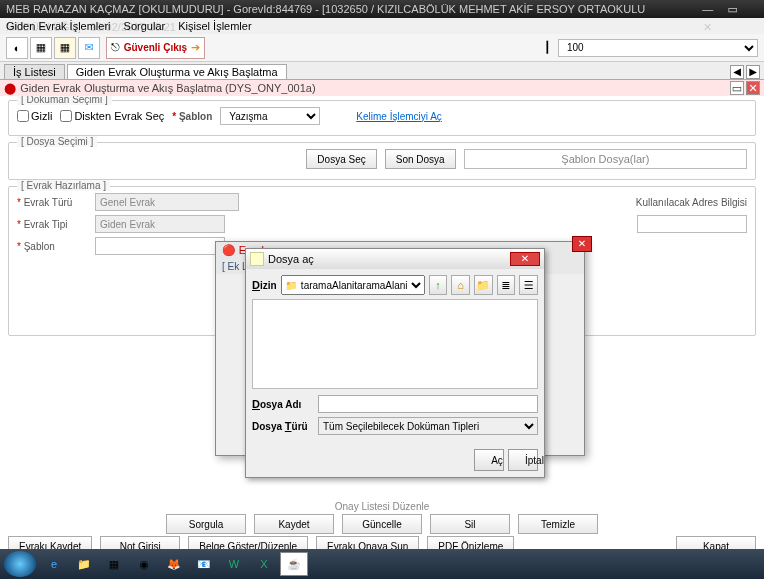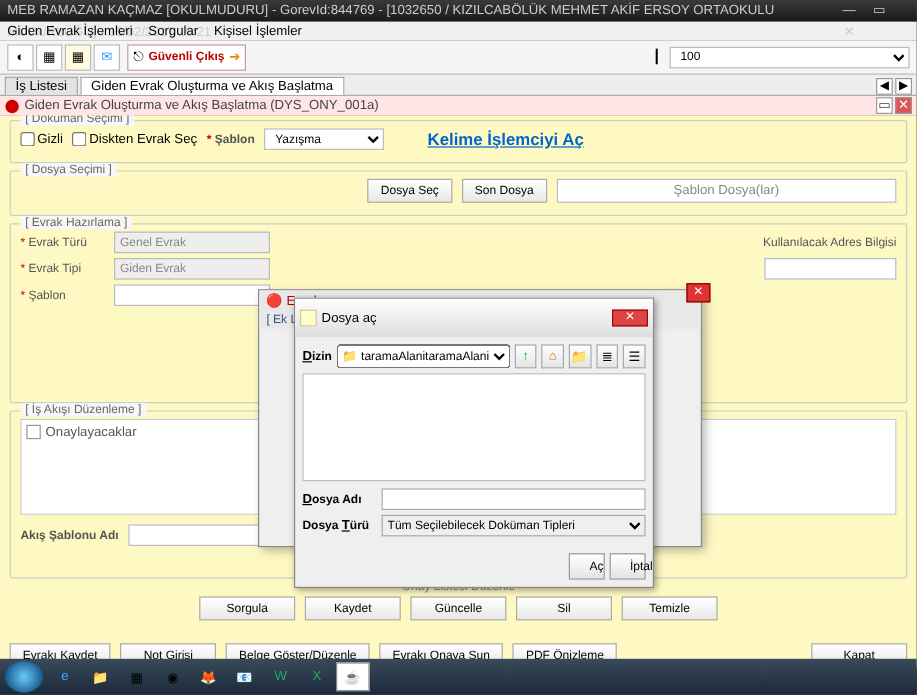--- a/index.html
+++ b/index.html
@@ -17,67 +17,67 @@
 .tabstrip { background:#eee; height:18px; display:flex; align-items:flex-end; padding:0 4px; border-bottom:1px solid #aaa;}
 .tab { background:#fff; border:1px solid #aaa; border-bottom:none; padding:1px 8px; margin-right:2px; font-size:11px;}
 .tab.inactive { background:#e3e3e3;}
 .tabstrip .navbtns { margin-left:auto; display:flex; gap:2px;}
 .tabstrip .navbtns span { border:1px solid #999; width:14px; height:14px; text-align:center; line-height:12px; font-size:10px; background:#fff;}
 .subheader { background:#ffe5e5; height:16px; display:flex; align-items:center; padding:0 4px; font-size:10px; color:#444;}
 .subheader .icon-warn { color:#c00; margin-right:4px;}
 .subheader .rightbtns { margin-left:auto; display:flex; gap:2px;}
 .subheader .rightbtns span { width:14px; height:14px; border:1px solid #999; background:#fff; text-align:center; line-height:12px;}
 .subheader .rightbtns span.close { background:#d55; color:#fff;}
-.mainarea { position:relative; background:#fef9c3; height:460px; padding:4px 8px; overflow:hidden;}
+.mainarea { position:relative; background:#ffffff; height:460px; padding:4px 8px; overflow:hidden;}
 .fieldset { border:1px solid #ccc; border-radius:2px; padding:6px 8px; margin-bottom:6px; position:relative;}
 .fieldset .legend { position:absolute; top:-7px; left:8px; background:#f7f7f7; padding:0 4px; font-size:10px; color:#666;}
 .row { display:flex; align-items:center; gap:8px; margin-bottom:4px;}
 .chk { display:inline-flex; align-items:center; gap:2px; font-size:10px;}
 .chk input { width:12px; height:12px;}
 .lbl { font-size:10px; color:#555; }
 .lbl.req::before { content:"* "; color:#c00;}
 .txt, select.sel { height:18px; border:1px solid #bbb; background:#fff; padding:0 4px; font-size:10px;}
 .txt.ro { background:#eee; color:#888;}
 .btn { height:20px; border:1px solid #aaa; background:linear-gradient(#fff,#e8e8e8); padding:0 10px; font-size:10px; display:inline-flex; align-items:center; justify-content:center; cursor:pointer;}
 .btn.wide { min-width:80px;}
 .long-input { flex:1; height:20px; border:1px solid #bbb; background:#fff; display:flex; align-items:center; justify-content:center; color:#888; font-size:10px;}
 
 .tree { border:1px solid #ccc; height:80px; background:#fff; padding:4px;}
 .tree-item { display:flex; align-items:center; gap:4px; font-size:10px; color:#555;}
 .tree-item .doc-icon{ width:12px;height:12px; border:1px solid #999; background:#fff;}
 .bottom-bar { position:absolute; left:8px; right:8px; bottom:0; }
 .bottom-bar .title { text-align:center; font-size:10px; color:#888; margin-bottom:2px;}
-.bottom-bar .btnrow { display:flex; justify-content:center; gap:8px; margin-bottom:19px;}
+.bottom-bar .btnrow { display:flex; justify-content:center; gap:8px; margin-bottom:2px;}
 .bottom-bar .btnrow2 { display:flex; gap:8px; }
 .bottom-bar .spacer { flex:1;}
 .modal-out { position:absolute; left:215px; top:145px; width:370px; background:#efefef; border:1px solid #888; box-shadow:3px 3px 8px rgba(0,0,0,0.3);}
 .modal-out .closebar { position:absolute; right:-8px; top:-6px; width:20px; height:16px; background:#d33; color:#fff; text-align:center; line-height:14px; border:1px solid #800; font-size:10px;}
 .modal-out .inner-title { background:#e8e8e8; padding:2px 6px; font-size:10px; color:#555;}
 .modal-in { position:absolute; left:245px; top:152px; width:300px; background:#efefef; border:1px solid #888; box-shadow:2px 2px 6px rgba(0,0,0,0.4);}
-.modal-in .titlebar2 { background:linear-gradient(#fff,#ddd); height:32px; display:flex; align-items:center; padding:0 4px; font-size:11px;}
+.modal-in .titlebar2 { background:linear-gradient(#fff,#ddd); height:20px; display:flex; align-items:center; padding:0 4px; font-size:11px;}
 .modal-in .titlebar2 .ticon { width:14px; height:14px; background:#ffc; border:1px solid #cc9; margin-right:4px;}
 .modal-in .titlebar2 .close2 { margin-left:auto; width:30px; height:14px; background:#d44; color:#fff; text-align:center; line-height:12px; border:1px solid #a00; font-size:10px;}
 .modal-body { padding:6px;}
 .modal-body .toolbar2 { display:flex; align-items:center; gap:4px; margin-bottom:4px;}
 .modal-body .toolbar2 .dlabel { font-size:10px; font-weight:bold;}
 .modal-body .toolbar2 select { flex:1; height:20px; font-size:10px;text-align:center;}
 .modal-body .toolbar2 .ibtn { width:20px; height:20px; border:1px solid #aaa; background:linear-gradient(#fff,#e4e4e4); display:inline-flex; align-items:center; justify-content:center;}
 .modal-body .filelist { height:90px; border:1px solid #bbb; background:#fff; margin-bottom:6px;}
 .modal-body .frow { display:flex; align-items:center; gap:6px; margin-bottom:4px;}
 .modal-body .frow .flbl { width:60px; font-size:10px; font-weight:bold;}
 .modal-body .frow input, .modal-body .frow select { flex:1; height:18px; font-size:10px; border:1px solid #aaa;}
 .modal-foot { display:flex; justify-content:flex-end; gap:4px; padding:4px 6px 6px;}
 .modal-foot .mbtn { width:30px; height:22px; border:1px solid #999; background:linear-gradient(#fff,#e4e4e4); font-size:10px;padding-left:16px;}
 .kapat-btn { position:absolute; left:380px; top:352px; }
 
 .taskbar { position:absolute; left:0; right:0; bottom:0; height:30px; background:linear-gradient(#3a4a5a,#1a2a3a); display:flex; align-items:center; padding:0 4px;}
 .taskbar .start { width:32px; height:26px; border-radius:50%; background:radial-gradient(circle,#6cf,#036); margin-right:4px;}
 .taskbar .tb-icon { width:28px; height:24px; margin-right:2px; display:inline-flex; align-items:center; justify-content:center; }
 .taskbar .tray { margin-left:auto; color:#ccc; font-size:10px; text-align:right; line-height:12px; padding-right:4px;}
-.link { color:#06c; text-decoration:underline; cursor:pointer; font-size:14px;font-weight:bold;}
+.link { color:#06c; text-decoration:underline; cursor:pointer; font-size:10px;}
 </style>
 </head>
 <body>
 
 <div class="titlebar">
   <span>MEB   RAMAZAN KAÇMAZ   [OKULMUDURU] - GorevId:844769 - [1032650 / KIZILCABÖLÜK MEHMET AKİF ERSOY ORTAOKULU MÜDÜRLÜĞÜ] - 19/02/2017 16:21</span>
   <span class="wincontrols">
     <span>—</span>
     <span>▭</span>
     <span>✕</span>
@@ -155,21 +155,21 @@
       <div class="long-input">
           <span>Şablon Dosya(lar)</span>
         </div>
     </div>
   </div>
 
   <div class="fieldset" style="height:150px;">
     <span class="legend">[ Evrak Hazırlama ]</span>
     <div class="row">
       <span class="lbl req" style="width:70px;">Evrak Türü</span>
-      <input class="txt ro" style="width: 130px;" readonly="" value="Genel Evrak">
+      <input class="txt ro" style="width: 144px;" readonly="" value="Genel Evrak">
       <span style="flex:1"></span>
       <span class="lbl">Kullanılacak Adres Bilgisi</span>
     </div>
     <div class="row">
       <span class="lbl req" style="width:70px;">Evrak Tipi</span>
       <input class="txt ro" style="width: 130px;" readonly="" value="Giden Evrak">
       <span style="flex:1"></span>
       <input class="txt" style="width: 110px;">
     </div>
     <div class="row">
@@ -181,33 +181,20 @@
       <span class="btn wide">* Detaylar</span>
       <span style="flex:1"></span>
     </div>
     <div class="row" style="position:absolute; bottom:4px; left:8px; right:8px;">
       <span style="flex:1"></span>
       <span class="btn" style="min-width:160px;">İlgili Evrak Listesi</span>
       <span style="flex:1"></span>
     </div>
   </div>
 
-  <div class="fieldset" style="height:140px;">
-    <span class="legend">[ İş Akışı Düzenleme ]</span>
-    <div class="tree">
-      <div class="tree-item">
-        <span class="doc-icon"></span>
-        <span>Onaylayacaklar</span>
-      </div>
-    </div>
-    <div class="row" style="margin-top:8px;">
-      <span class="lbl" style="font-weight:bold;">Akış Şablonu Adı</span>
-      <input class="txt" style="width: 160px;">
-    </div>
-  </div>
 
   <div class="bottom-bar">
     <div class="title">Onay Listesi Düzenle</div>
     <div class="btnrow">
       <span class="btn wide">Sorgula</span>
       <span class="btn wide">Kaydet</span>
       <span class="btn wide">Güncelle</span>
       <span class="btn wide">Sil</span>
       <span class="btn wide">Temizle</span>
     </div>

